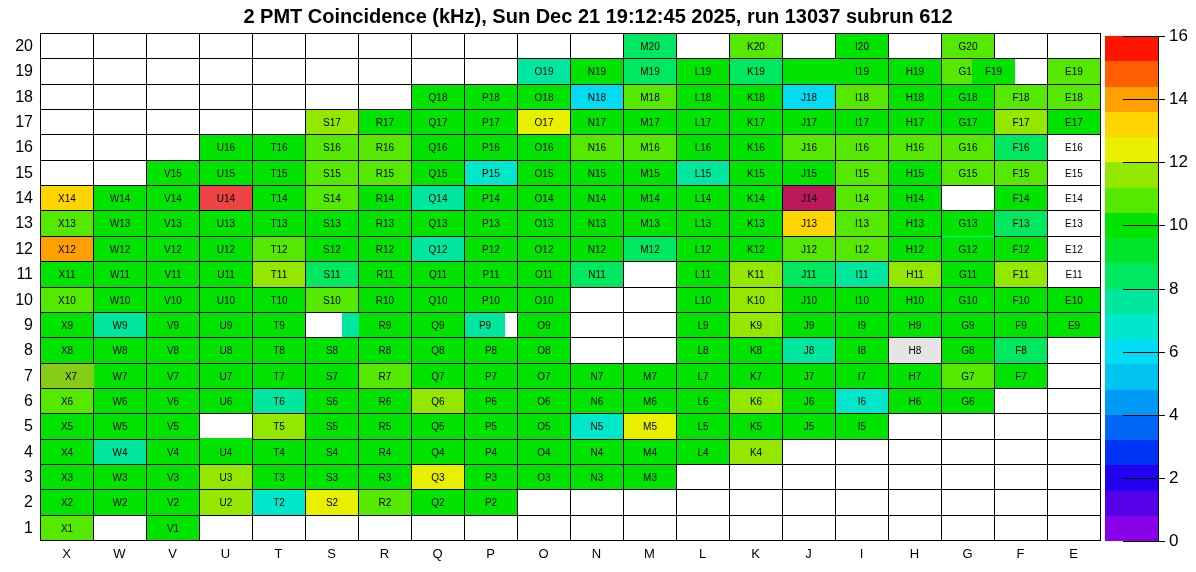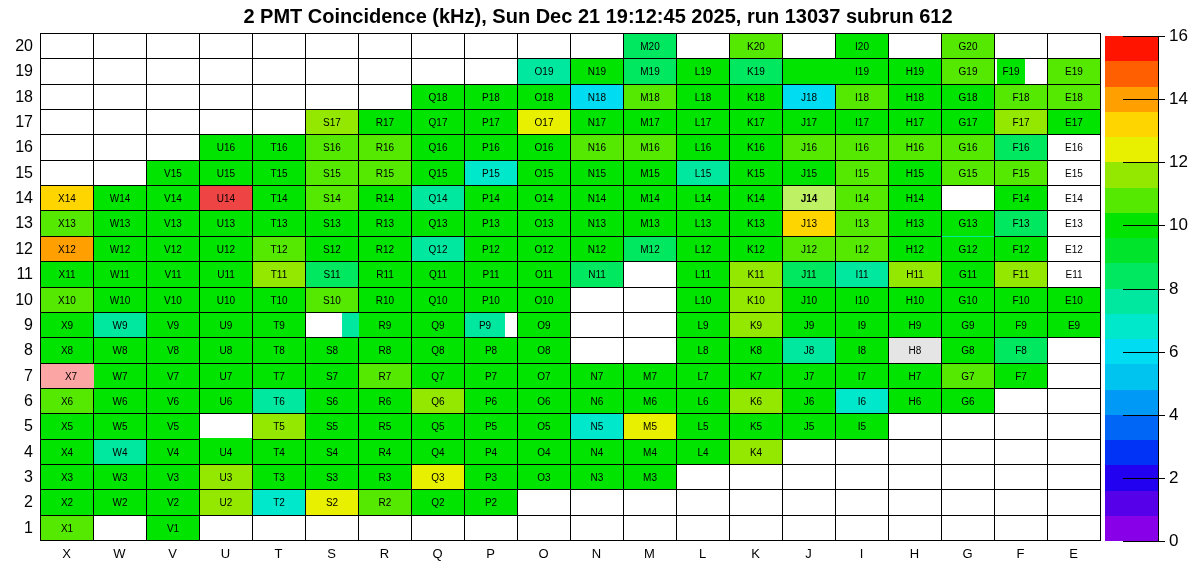--- a/index.html
+++ b/index.html
@@ -72,21 +72,21 @@
       <div class="cell" style="left: 942px; top: 34px; width: 52px; height: 24px; background: rgb(85, 232, 0);">G20</div>
       <div class="cell" style="left: 518px; top: 59px; width: 52px; height: 25px; background: rgb(0, 232, 160);">O19</div>
       <div class="cell" style="left: 571px; top: 59px; width: 52px; height: 25px; background: rgb(0, 228, 0);">N19</div>
       <div class="cell" style="left: 624px; top: 59px; width: 52px; height: 25px; background: rgb(0, 232, 96);">M19</div>
       <div class="cell" style="left: 677px; top: 59px; width: 52px; height: 25px; background: rgb(0, 228, 0);">L19</div>
       <div class="cell" style="left: 730px; top: 59px; width: 52px; height: 25px; background: rgb(0, 232, 96);">K19</div>
       <div class="cell" style="left: 783px; top: 59px; width: 52px; height: 25px; background: rgb(0, 228, 0); padding-left: 44px;">J19</div>
       <div class="cell" style="left: 836px; top: 59px; width: 52px; height: 25px; background: rgb(0, 228, 0);">I19</div>
       <div class="cell" style="left: 889px; top: 59px; width: 52px; height: 25px; background: rgb(0, 228, 0);">H19</div>
       <div class="cell" style="left: 942px; top: 59px; width: 52px; height: 25px; background: rgb(85, 232, 0);">G19</div>
-      <div class="cell" style="left: 997px; top: 59px; width: 28px; height: 25px; background: rgb(0, 228, 0);">F19</div>
+      <div class="cell" style="left: 972px; top: 59px; width: 43px; height: 25px; background: rgb(0, 228, 0);">F19</div>
       <div class="cell" style="left: 1048px; top: 59px; width: 52px; height: 25px; background: rgb(85, 232, 0);">E19</div>
       <div class="cell" style="left: 412px; top: 85px; width: 52px; height: 24px; background: rgb(0, 228, 0);">Q18</div>
       <div class="cell" style="left: 465px; top: 85px; width: 52px; height: 24px; background: rgb(0, 228, 0);">P18</div>
       <div class="cell" style="left: 518px; top: 85px; width: 52px; height: 24px; background: rgb(0, 228, 0);">O18</div>
       <div class="cell" style="left: 571px; top: 85px; width: 52px; height: 24px; background: rgb(0, 221, 242);">N18</div>
       <div class="cell" style="left: 624px; top: 85px; width: 52px; height: 24px; background: rgb(85, 232, 0);">M18</div>
       <div class="cell" style="left: 677px; top: 85px; width: 52px; height: 24px; background: rgb(0, 228, 0);">L18</div>
       <div class="cell" style="left: 730px; top: 85px; width: 52px; height: 24px; background: rgb(0, 228, 0);">K18</div>
       <div class="cell" style="left: 783px; top: 85px; width: 52px; height: 24px; background: rgb(0, 221, 242);">J18</div>
       <div class="cell" style="left: 836px; top: 85px; width: 52px; height: 24px; background: rgb(85, 232, 0);">I18</div>
@@ -151,21 +151,21 @@
       <div class="cell" style="left: 253px; top: 186px; width: 52px; height: 24px; background: rgb(0, 228, 0);">T14</div>
       <div class="cell" style="left: 306px; top: 186px; width: 52px; height: 24px; background: rgb(85, 232, 0);">S14</div>
       <div class="cell" style="left: 359px; top: 186px; width: 52px; height: 24px; background: rgb(0, 228, 0);">R14</div>
       <div class="cell" style="left: 412px; top: 186px; width: 52px; height: 24px; background: rgb(0, 232, 160);">Q14</div>
       <div class="cell" style="left: 465px; top: 186px; width: 52px; height: 24px; background: rgb(0, 228, 0);">P14</div>
       <div class="cell" style="left: 518px; top: 186px; width: 52px; height: 24px; background: rgb(0, 228, 0);">O14</div>
       <div class="cell" style="left: 571px; top: 186px; width: 52px; height: 24px; background: rgb(0, 228, 0);">N14</div>
       <div class="cell" style="left: 624px; top: 186px; width: 52px; height: 24px; background: rgb(0, 228, 0);">M14</div>
       <div class="cell" style="left: 677px; top: 186px; width: 52px; height: 24px; background: rgb(0, 228, 0);">L14</div>
       <div class="cell" style="left: 730px; top: 186px; width: 52px; height: 24px; background: rgb(0, 228, 0);">K14</div>
-      <div class="cell" style="left: 783px; top: 186px; width: 52px; height: 24px; background: #bef264; font-weight: bold;">J14</div>
+      <div class="cell" style="left: 783px; top: 186px; width: 52px; height: 24px; background: #be185d;">J14</div>
       <div class="cell" style="left: 836px; top: 186px; width: 52px; height: 24px; background: rgb(85, 232, 0);">I14</div>
       <div class="cell" style="left: 889px; top: 186px; width: 52px; height: 24px; background: rgb(0, 228, 0);">H14</div>
       <div class="cell" style="left: 942px; top: 186px; width: 52px; height: 24px; background: rgb(0, 232, 160); margin-top: 28px;">G14</div>
       <div class="cell" style="left: 995px; top: 186px; width: 52px; height: 24px; background: rgb(0, 228, 0);">F14</div>
       <div class="cell" style="left: 1048px; top: 186px; width: 52px; height: 24px; background: rgb(255, 255, 255);">E14</div>
       <div class="cell" style="left: 41px; top: 211px; width: 52px; height: 25px; background: rgb(85, 232, 0);">X13</div>
       <div class="cell" style="left: 94px; top: 211px; width: 52px; height: 25px; background: rgb(0, 228, 0);">W13</div>
       <div class="cell" style="left: 147px; top: 211px; width: 52px; height: 25px; background: rgb(0, 228, 0);">V13</div>
       <div class="cell" style="left: 200px; top: 211px; width: 52px; height: 25px; background: rgb(0, 228, 0);">U13</div>
       <div class="cell" style="left: 253px; top: 211px; width: 52px; height: 25px; background: rgb(0, 228, 0);">T13</div>
@@ -269,21 +269,21 @@
       <div class="cell" style="left: 412px; top: 338px; width: 52px; height: 25px; background: rgb(0, 228, 0);">Q8</div>
       <div class="cell" style="left: 465px; top: 338px; width: 52px; height: 25px; background: rgb(0, 228, 0);">P8</div>
       <div class="cell" style="left: 518px; top: 338px; width: 52px; height: 25px; background: rgb(0, 228, 0);">O8</div>
       <div class="cell" style="left: 677px; top: 338px; width: 52px; height: 25px; background: rgb(0, 228, 0);">L8</div>
       <div class="cell" style="left: 730px; top: 338px; width: 52px; height: 25px; background: rgb(0, 228, 0);">K8</div>
       <div class="cell" style="left: 783px; top: 338px; width: 52px; height: 25px; background: rgb(0, 232, 160);">J8</div>
       <div class="cell" style="left: 836px; top: 338px; width: 52px; height: 25px; background: rgb(0, 228, 0);">I8</div>
       <div class="cell" style="left: 889px; top: 338px; width: 52px; height: 25px; background: #e5e5e5; text-align: right;">H8</div>
       <div class="cell" style="left: 942px; top: 338px; width: 52px; height: 25px; background: rgb(0, 228, 0);">G8</div>
       <div class="cell" style="left: 995px; top: 338px; width: 52px; height: 25px; background: rgb(0, 232, 96);">F8</div>
-      <div class="cell" style="left: 41px; top: 364px; width: 60px; height: 24px; background: #fca5a5;">X7</div>
+      <div class="cell" style="left: 41px; top: 364px; width: 60px; height: 24px; background: #84cc16;">X7</div>
       <div class="cell" style="left: 94px; top: 364px; width: 52px; height: 24px; background: rgb(0, 228, 0);">W7</div>
       <div class="cell" style="left: 147px; top: 364px; width: 52px; height: 24px; background: rgb(0, 228, 0);">V7</div>
       <div class="cell" style="left: 200px; top: 364px; width: 52px; height: 24px; background: rgb(0, 228, 0);">U7</div>
       <div class="cell" style="left: 253px; top: 364px; width: 52px; height: 24px; background: rgb(0, 228, 0);">T7</div>
       <div class="cell" style="left: 306px; top: 364px; width: 52px; height: 24px; background: rgb(0, 228, 0);">S7</div>
       <div class="cell" style="left: 359px; top: 364px; width: 52px; height: 24px; background: rgb(85, 232, 0);">R7</div>
       <div class="cell" style="left: 412px; top: 364px; width: 52px; height: 24px; background: rgb(0, 228, 0);">Q7</div>
       <div class="cell" style="left: 465px; top: 364px; width: 52px; height: 24px; background: rgb(0, 228, 0);">P7</div>
       <div class="cell" style="left: 518px; top: 364px; width: 52px; height: 24px; background: rgb(0, 228, 0);">O7</div>
       <div class="cell" style="left: 571px; top: 364px; width: 52px; height: 24px; background: rgb(0, 228, 0);">N7</div>

